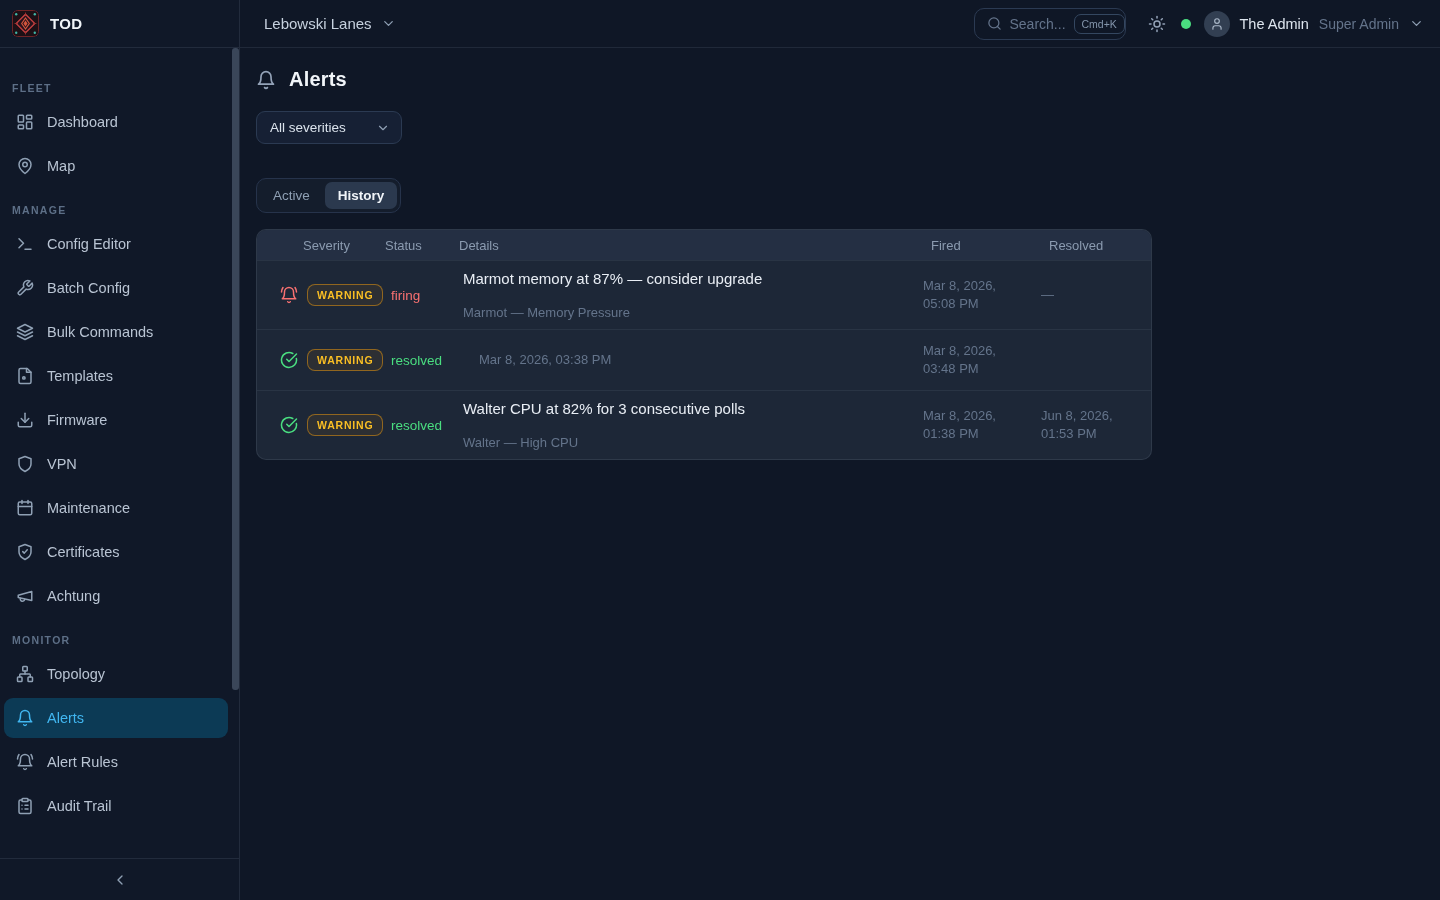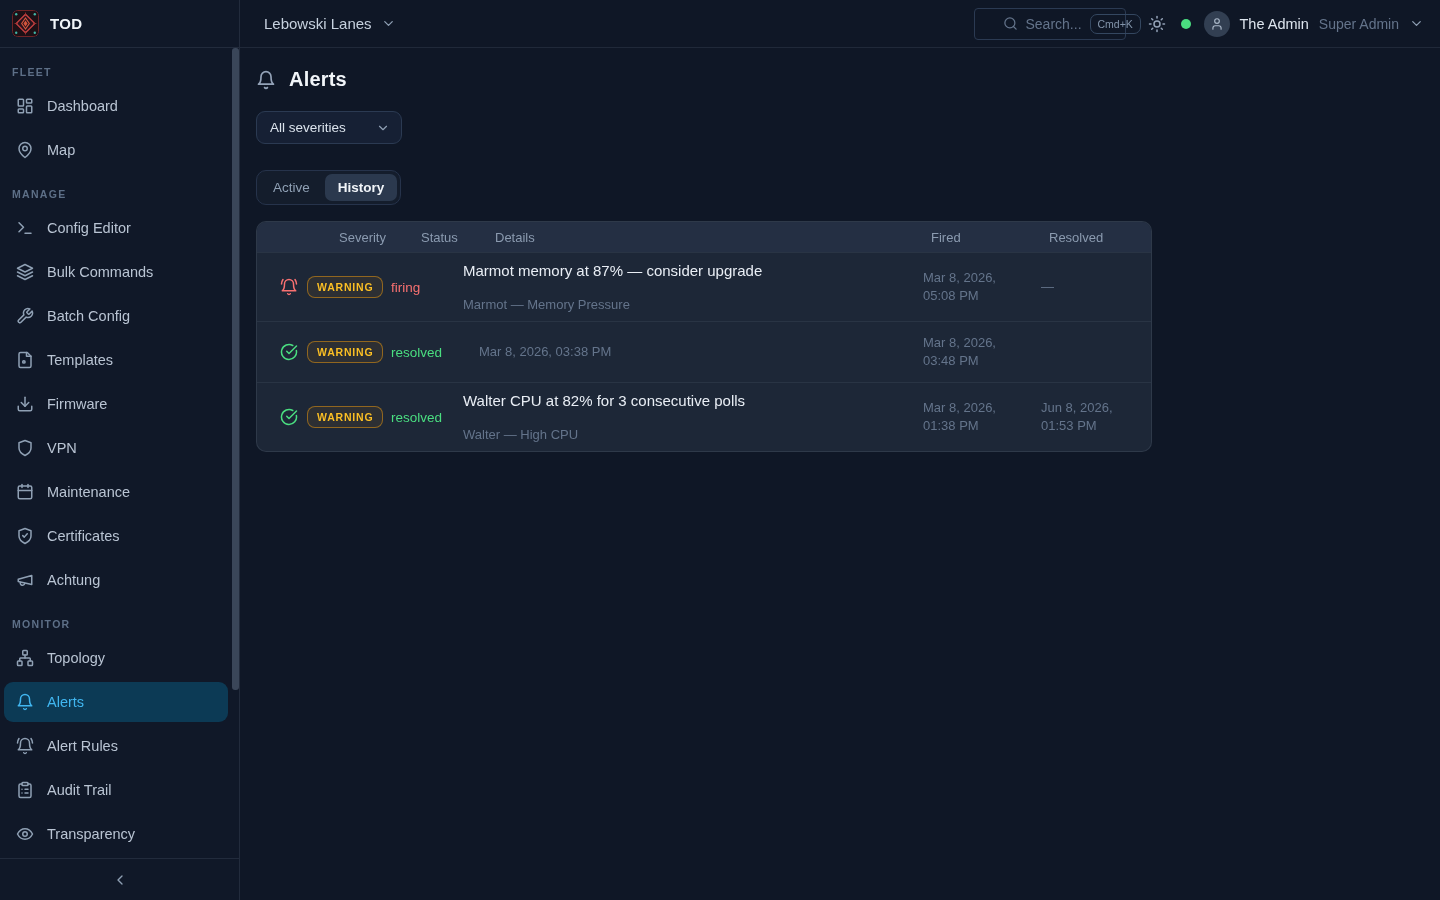--- a/index.html
+++ b/index.html
@@ -6,21 +6,21 @@
   html,body { width:1440px; height:900px; }
   body {
     background:#0f1726; color:#e6ecf3;
     font-family:"Liberation Sans", sans-serif;
     overflow:hidden; -webkit-font-smoothing:antialiased;
   }
   .app { display:flex; height:100%; }
 
   
   .sidebar { width:240px; flex:0 0 240px; position:relative; display:flex; flex-direction:column;
-    border-right:1px solid rgba(148,163,184,.14); background:#101828; }
+    border-right:1px solid rgba(148,163,184,.14); background:#101828;gap:16px; }
   .sidebar-header { height:48px; flex:0 0 48px; display:flex; align-items:center; gap:11px;
     padding:0 12px; border-bottom:1px solid rgba(148,163,184,.14); }
   .logo svg { width:27px; height:27px; display:block; border-radius:6px; }
   .app-name { font-size:15px; font-weight:700; letter-spacing:.4px; color:#f1f5f9; }
 
   .sidebar-nav { flex:1; padding:4px 11px 0 4px; overflow:hidden; }
   .nav-section { font-size:10.5px; font-weight:700; letter-spacing:1.3px; text-transform:uppercase;
     color:#5d6f87; padding:0 8px; margin:18px 0 8px; }
   .nav-section:first-child { margin-top:14px; }
   .nav-item { display:flex; align-items:center; gap:13px; height:40px; margin:4px 0;
@@ -38,22 +38,22 @@
   .collapse-btn .ic { width:16px; height:16px; }
 
   
   .main { flex:1; display:flex; flex-direction:column; min-width:0; }
   .topbar { height:48px; flex:0 0 48px; display:flex; align-items:center; justify-content:space-between;
     padding:0 16px; border-bottom:1px solid rgba(148,163,184,.13); }
   .org-selector { display:flex; align-items:center; gap:9px; background:none; border:none;
     color:#c6d1de; font-size:15px; cursor:pointer; font-family:inherit;margin-left:8px; }
   .org-selector .ic { width:15px; height:15px; color:#8fa0b4; }
   .topbar-right { display:flex; align-items:center; gap:10px; }
-  .search-box { width:152px; height:32px; border:1px solid #2b3a52; border-radius:4px;
-    display:flex; align-items:center; gap:8px; padding:0 6px 0 28px; color:#64748b;
+  .search-box { width:152px; height:32px; border:1px solid #2b3a52; border-radius:10px;
+    display:flex; align-items:center; gap:8px; padding:0 6px 0 12px; color:#64748b;
     font-size:14px; cursor:text; margin-right:10px; }
   .search-box .ic { width:15px; height:15px; flex:0 0 15px; }
   .kbd { margin-left:auto; border:1px solid #344760; border-radius:7px; padding:3px 7px;
     font-size:10.5px; color:#8395ab; white-space:nowrap; }
   .icon-btn { background:none; border:none; color:#94a3b8; cursor:pointer; display:flex; padding:2px; }
   .icon-btn .ic { width:18px; height:18px; }
   .status-dot { width:10px; height:10px; border-radius:50%; margin:0 3px; }
   .avatar { width:26px; height:26px; border-radius:50%; background:#323f52; color:#aab8c9;
     display:flex; align-items:center; justify-content:center; cursor:pointer; }
   .avatar .ic { width:14px; height:14px; }
@@ -62,33 +62,33 @@
   .user-chevron { color:#8fa0b4; display:flex; cursor:pointer; }
   .user-chevron .ic { width:15px; height:15px; }
 
   .content { padding:14px 16px; }
   .page-header { display:flex; align-items:center; gap:13px; margin:6px 0 20px; }
   .page-header .ic { width:20px; height:20px; color:#94a3b8; }
   .page-header h1 { font-size:20px; font-weight:700; color:#f1f5f9; letter-spacing:.2px; }
 
   .select { width:146px; height:33px; background:#162034; border:1px solid #2b3a52; border-radius:9px;
     display:flex; align-items:center; justify-content:space-between; padding:0 11px 0 13px;
-    color:#dbe3ec; font-size:13.5px; cursor:pointer; font-family:inherit; margin-bottom:26px; }
+    color:#dbe3ec; font-size:13.5px; cursor:pointer; font-family:inherit; margin-bottom:34px; }
   .select .ic { width:14px; height:14px; color:#8fa0b4; }
 
   .tabs { width:max-content; display:flex; gap:2px; background:#141d2c;
     border:1px solid #26334b; border-radius:10px; padding:3px; margin-bottom:16px; }
   .tab { border:none; background:transparent; color:#8fa0b4; font-size:13.5px; padding:6px 13px;
     border-radius:7px; cursor:pointer; font-family:inherit; }
   .tab.active { background:#2b394e; color:#f1f5f9; font-weight:600; }
 
   
   .table { width:896px; border:1px solid rgba(148,163,184,.15); border-radius:10px;
     overflow:hidden; background:#1d2737; }
-  .thead, .row { display:grid; grid-template-columns:42px 82px 74px 1fr 118px 118px; align-items:center;padding-left:36px; }
+  .thead, .row { display:grid; grid-template-columns:42px 82px 74px 1fr 118px 118px; align-items:center; }
   .thead { background:#242f43; height:30px; font-size:13px; color:#8b9bb0; }
   .th { padding:0 4px; }
   .th.pad-l { padding-left:16px; }
   .row { border-top:1px solid rgba(148,163,184,.10); min-height:61px; padding:9px 8px; cursor:pointer; }
   .cell-icon { display:flex; padding-left:15px; }
   .cell-icon .ic { width:18px; height:18px; }
   .ic.firing { color:#f87171; }
   .ic.resolved { color:#4ade80; }
   .badge { display:inline-block; font-size:10.5px; font-weight:700; letter-spacing:.8px;
     color:#fbbf24; border:1px solid rgba(245,158,11,.5); background:rgba(245,158,11,.08);
@@ -154,34 +154,34 @@
             <svg viewBox="0 0 24 24" fill="none" stroke="currentColor" stroke-width="2" stroke-linecap="round" stroke-linejoin="round">
               <polyline points="4 17 10 11 4 5"></polyline>
               <line x1="12" y1="19" x2="20" y2="19"></line>
             </svg>
           </span>
           <span>Config Editor</span>
         </div>
         <div class="nav-item">
           <span class="ic">
             <svg viewBox="0 0 24 24" fill="none" stroke="currentColor" stroke-width="2" stroke-linecap="round" stroke-linejoin="round">
+              <path d="M14.7 6.3a1 1 0 0 0 0 1.4l1.6 1.6a1 1 0 0 0 1.4 0l3.77-3.77a6 6 0 0 1-7.94 7.94l-6.91 6.91a2.12 2.12 0 0 1-3-3l6.91-6.91a6 6 0 0 1 7.94-7.94l-3.76 3.76z"></path>
+            </svg>
+          </span>
+          <span>Batch Config</span>
+        </div>
+        <div class="nav-item">
+          <span class="ic">
+            <svg viewBox="0 0 24 24" fill="none" stroke="currentColor" stroke-width="2" stroke-linecap="round" stroke-linejoin="round">
               <polygon points="12 2 22 7 12 12 2 7"></polygon>
               <polyline points="2 12 12 17 22 12"></polyline>
               <polyline points="2 17 12 22 22 17"></polyline>
             </svg>
           </span>
           <span>Bulk Commands</span>
-        </div>
-        <div class="nav-item">
-          <span class="ic">
-            <svg viewBox="0 0 24 24" fill="none" stroke="currentColor" stroke-width="2" stroke-linecap="round" stroke-linejoin="round">
-              <path d="M14.7 6.3a1 1 0 0 0 0 1.4l1.6 1.6a1 1 0 0 0 1.4 0l3.77-3.77a6 6 0 0 1-7.94 7.94l-6.91 6.91a2.12 2.12 0 0 1-3-3l6.91-6.91a6 6 0 0 1 7.94-7.94l-3.76 3.76z"></path>
-            </svg>
-          </span>
-          <span>Batch Config</span>
         </div>
         <div class="nav-item">
           <span class="ic">
             <svg viewBox="0 0 24 24" fill="none" stroke="currentColor" stroke-width="2" stroke-linecap="round" stroke-linejoin="round">
               <path d="M15 2H6a2 2 0 0 0-2 2v16a2 2 0 0 0 2 2h12a2 2 0 0 0 2-2V7Z"></path>
               <path d="M14 2v5h6"></path>
               <circle cx="10.5" cy="14.5" r="1.6"></circle>
             </svg>
           </span>
           <span>Templates</span>

